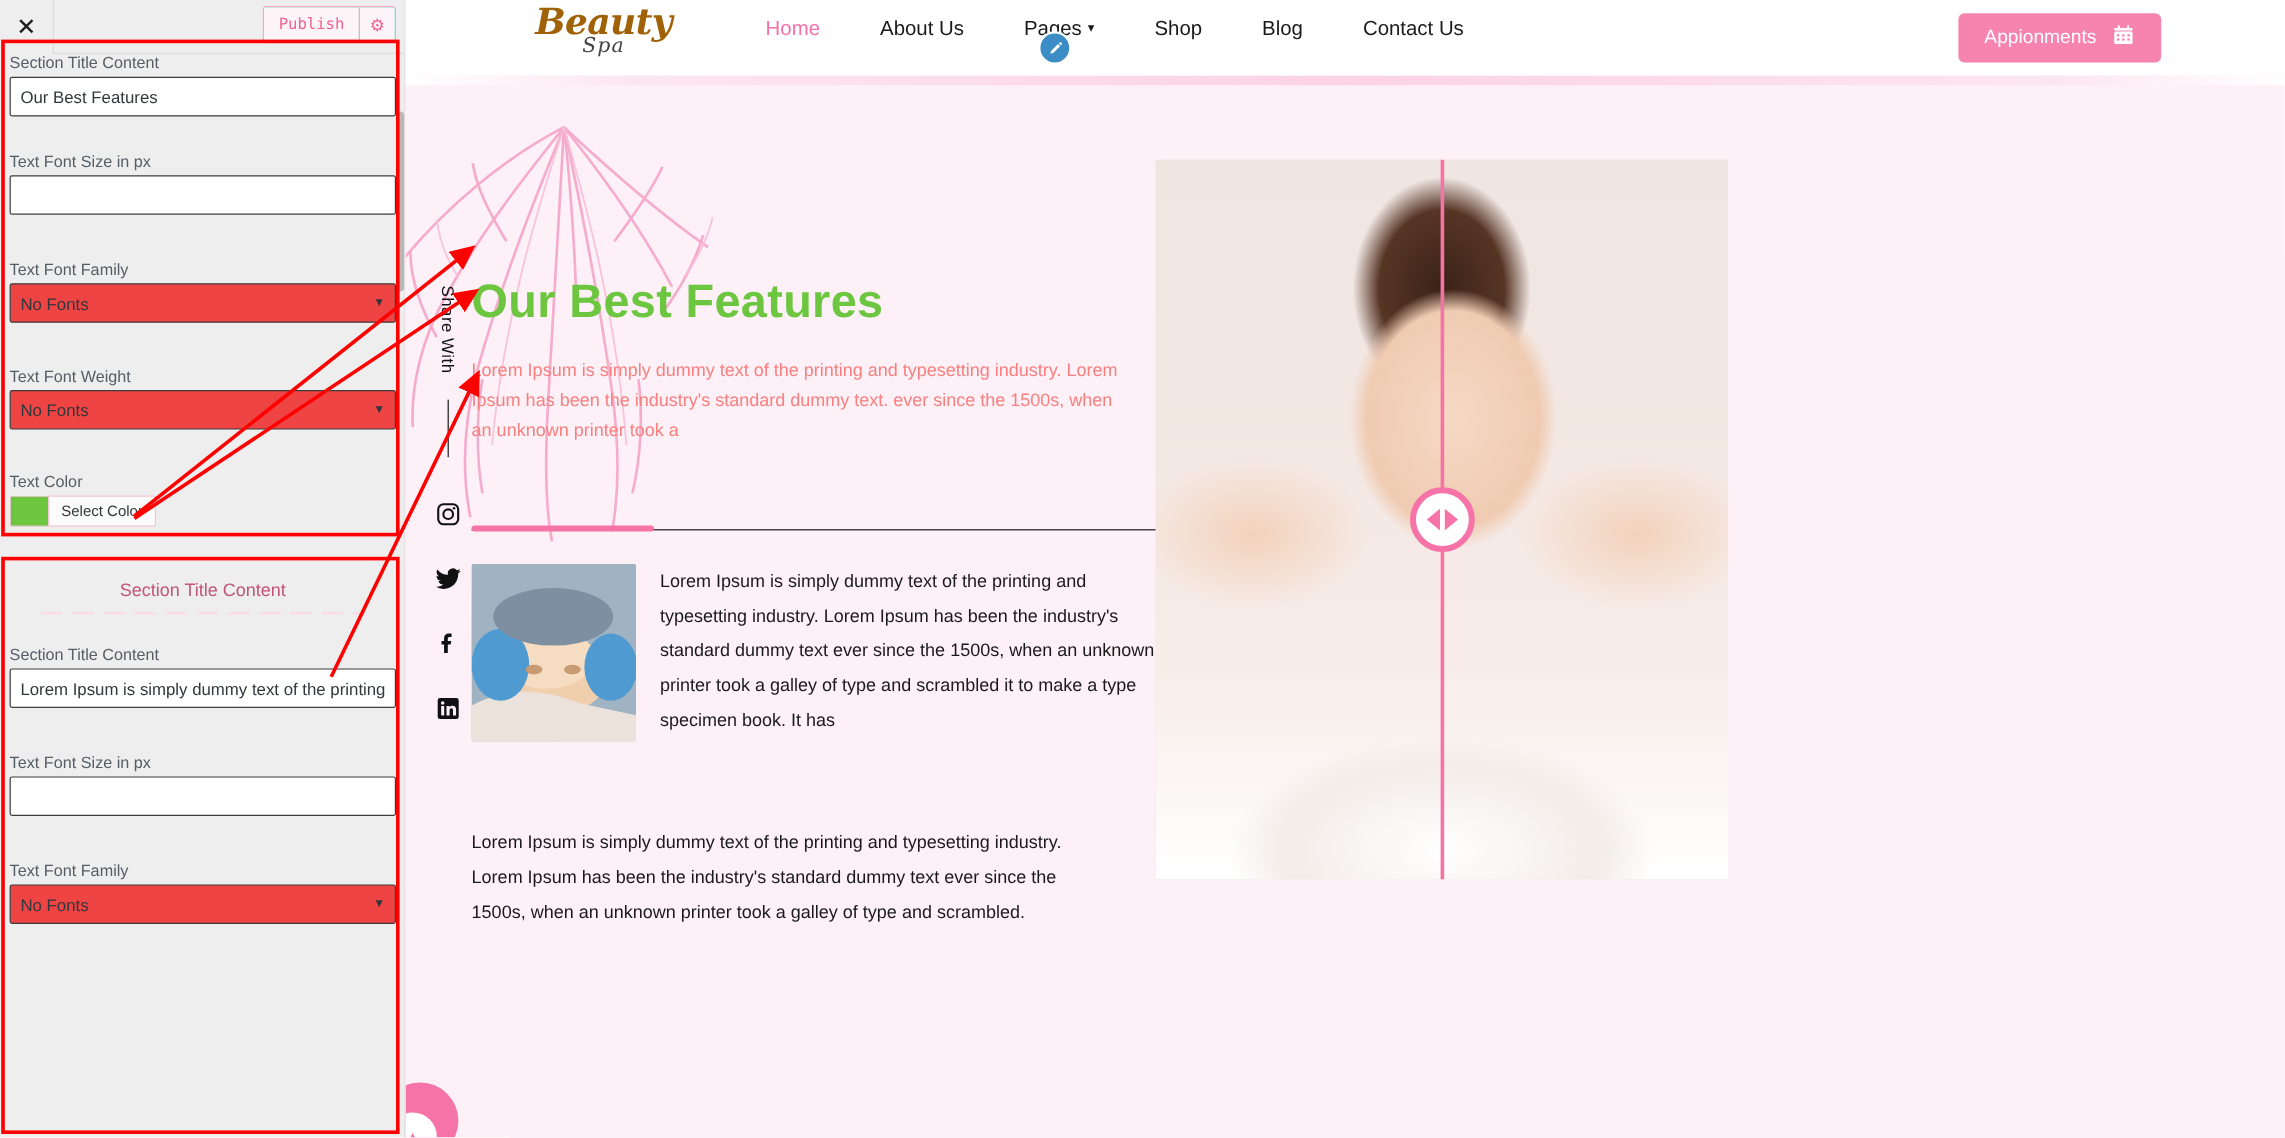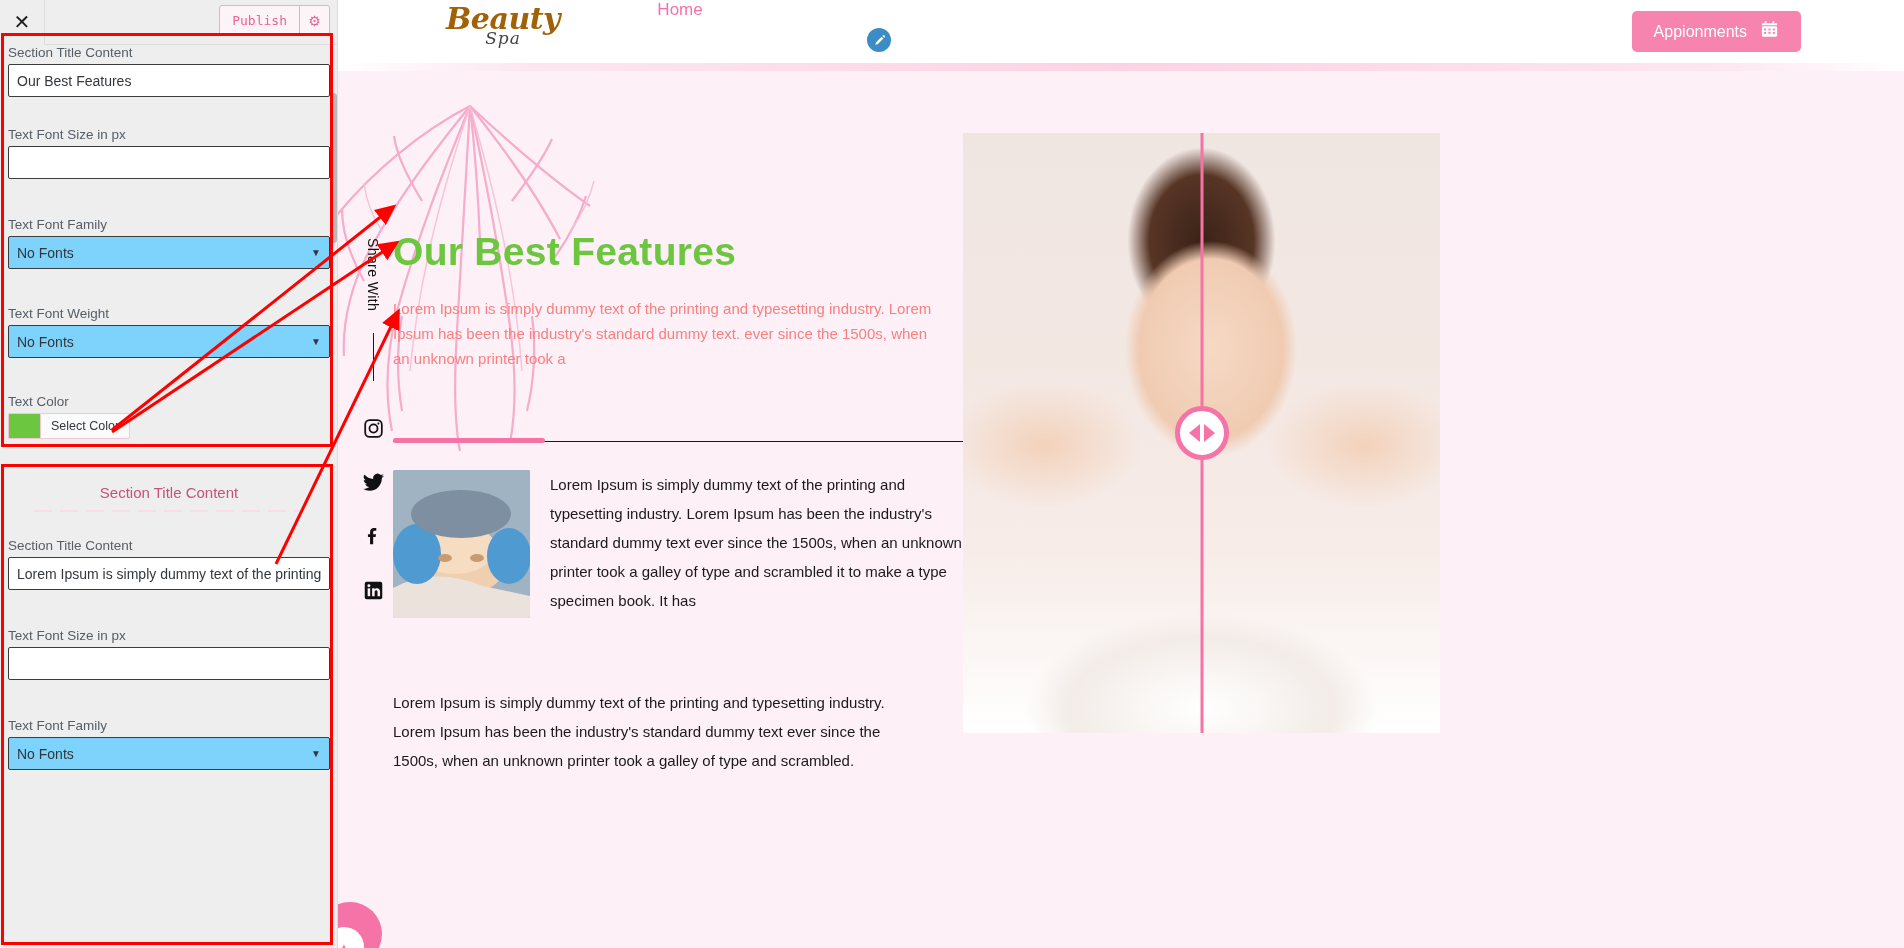--- a/index.html
+++ b/index.html
@@ -79,21 +79,21 @@
     width: 100%; height: 33px;
     border: 1px solid #3c3c3c; border-radius: 2px;
     background: #ffffff; padding: 0 8px;
     font-size: 14px; color: #32373c;
     font-family: "Liberation Sans", sans-serif;
     outline: none;
   }
   .field-select {
     width: 100%; height: 33px;
     border: 1px solid #3c3c3c; border-radius: 2px;
-    background: #7dd3fc; padding: 0 8px;
+    background: #ef4444; padding: 0 8px;
     font-size: 14px; color: #32373c;
     font-family: "Liberation Sans", sans-serif;
     display: flex; align-items: center; justify-content: space-between;
     cursor: pointer;
   }
   .sel-caret { font-size: 10px; color: #32373c; }
   .color-row { display: flex; align-items: stretch; }
   .color-swatch {
     width: 32px; height: 26px; background: #6dc63f;
     border: 1px solid #f2c6d6; border-right: none;
@@ -134,21 +134,21 @@
     font-weight: bold; font-size: 30px; color: #a16207;
     letter-spacing: -0.5px;
   }
   .logo-sub {
     font-family: "DejaVu Serif", serif; font-style: italic;
     font-size: 17px; color: #444444; margin-top: -4px;
     letter-spacing: 1px;
   }
   .nav {
     position: absolute; left: 300px; top: 0; height: 47px;
-    display: flex; align-items: center; gap: 50px; flex-direction: column;
+    display: flex; align-items: center; gap: 50px;
   }
   .nav-item {
     font-size: 17px; color: #1a1a1a; cursor: pointer;
     display: flex; align-items: center; gap: 5px;
     font-family: "Liberation Sans", sans-serif;
   }
   .nav-item.active { color: #f472a8; }
   .nav-caret { font-size: 11px; }
   .edit-fab {
     position: absolute; left: 527px; top: 26px;

